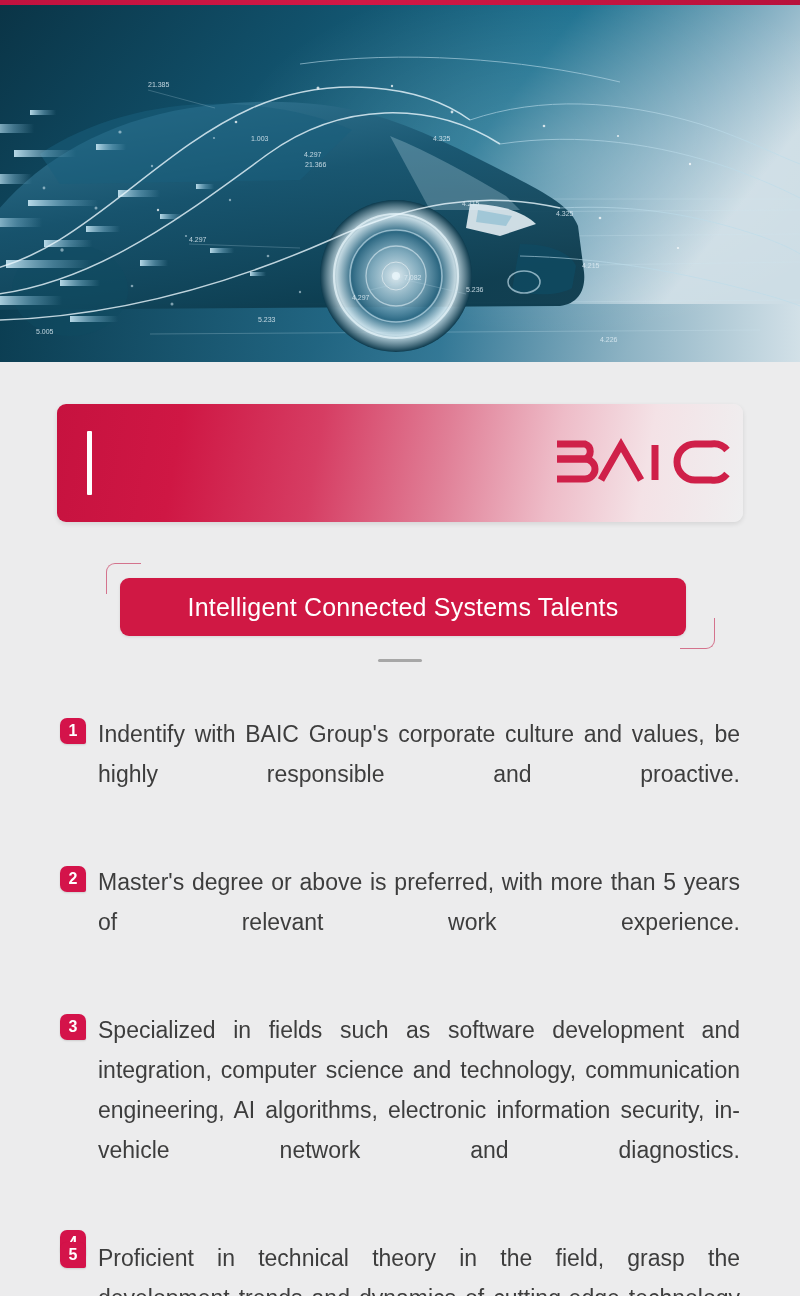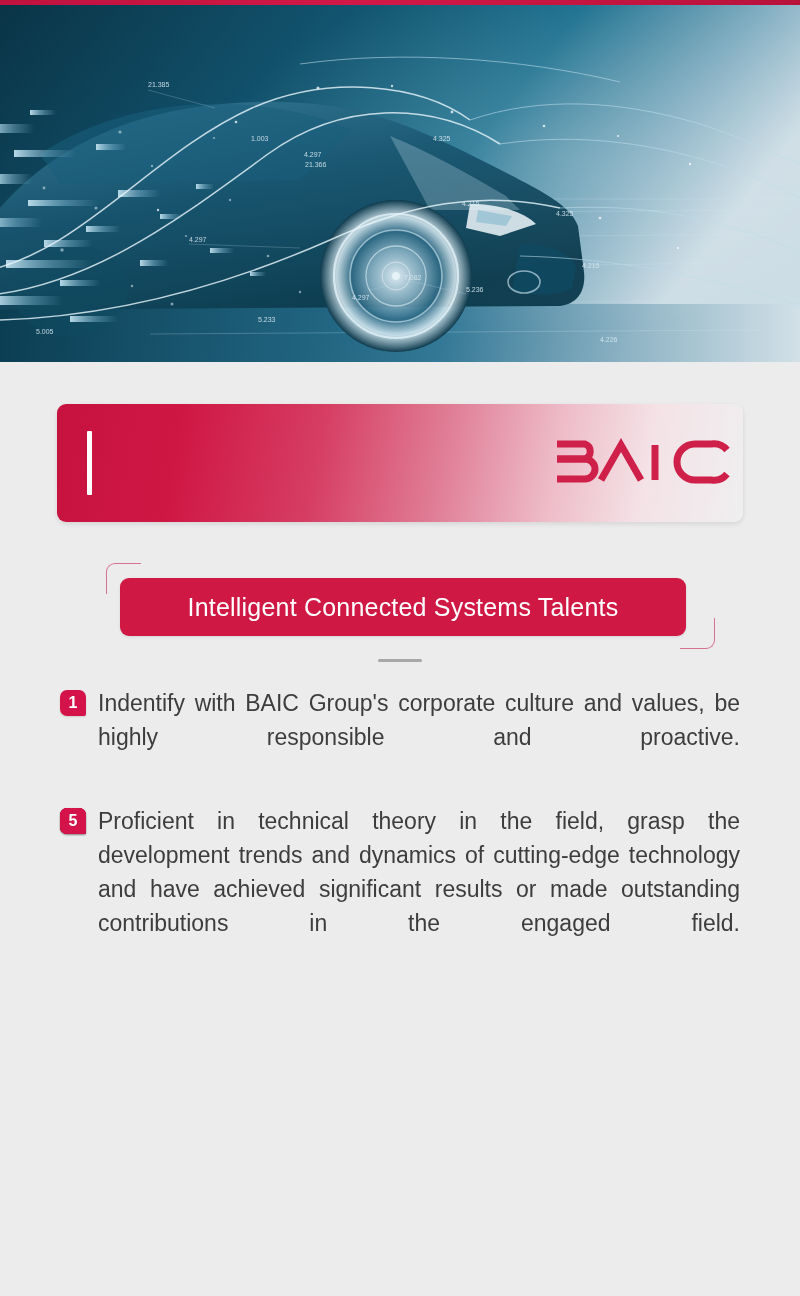--- a/index.html
+++ b/index.html
@@ -158,24 +158,25 @@
     font-weight: 700;
     display: flex;
     align-items: center;
     justify-content: center;
     line-height: 1;
     box-shadow: 0 1px 2px rgba(0,0,0,0.13);
   }
   .req-text {
     color: #3d3d3d;
     font-size: 23px;
-    line-height: 34px;
+    line-height: 40px;
     text-align: justify;
     text-justify: inter-word;
     font-weight: 400;
+    margin-top: 28px;
   }
   .req-text::after {
     content: "";
     display: inline-block;
     width: 100%;
   }
 </style>
 </head>
 <body>
 
@@ -379,24 +380,26 @@
 
 <div class="req-list">
 
   <div class="req-item">
     <div class="req-badge">1</div>
     <div class="req-text">Indentify with BAIC Group's corporate culture and values, be highly responsible and proactive.</div>
   </div>
 
   <div class="req-item">
     <div class="req-badge">2</div>
+    <div class="req-text">Master's degree or above is preferred, with more than 5 years of relevant work experience.</div>
   </div>
 
   <div class="req-item">
     <div class="req-badge">3</div>
+    <div class="req-text">Specialized in fields such as software development and integration, computer science and technology, communication engineering, AI algorithms, electronic information security, in-vehicle network and diagnostics.</div>
   </div>
 
   <div class="req-item">
     <div class="req-badge">4</div>
   </div>
 
   <div class="req-item">
     <div class="req-badge">5</div>
     <div class="req-text">Proficient in technical theory in the field, grasp the development trends and dynamics of cutting-edge technology and have achieved significant results or made outstanding contributions in the engaged field.</div>
   </div>

